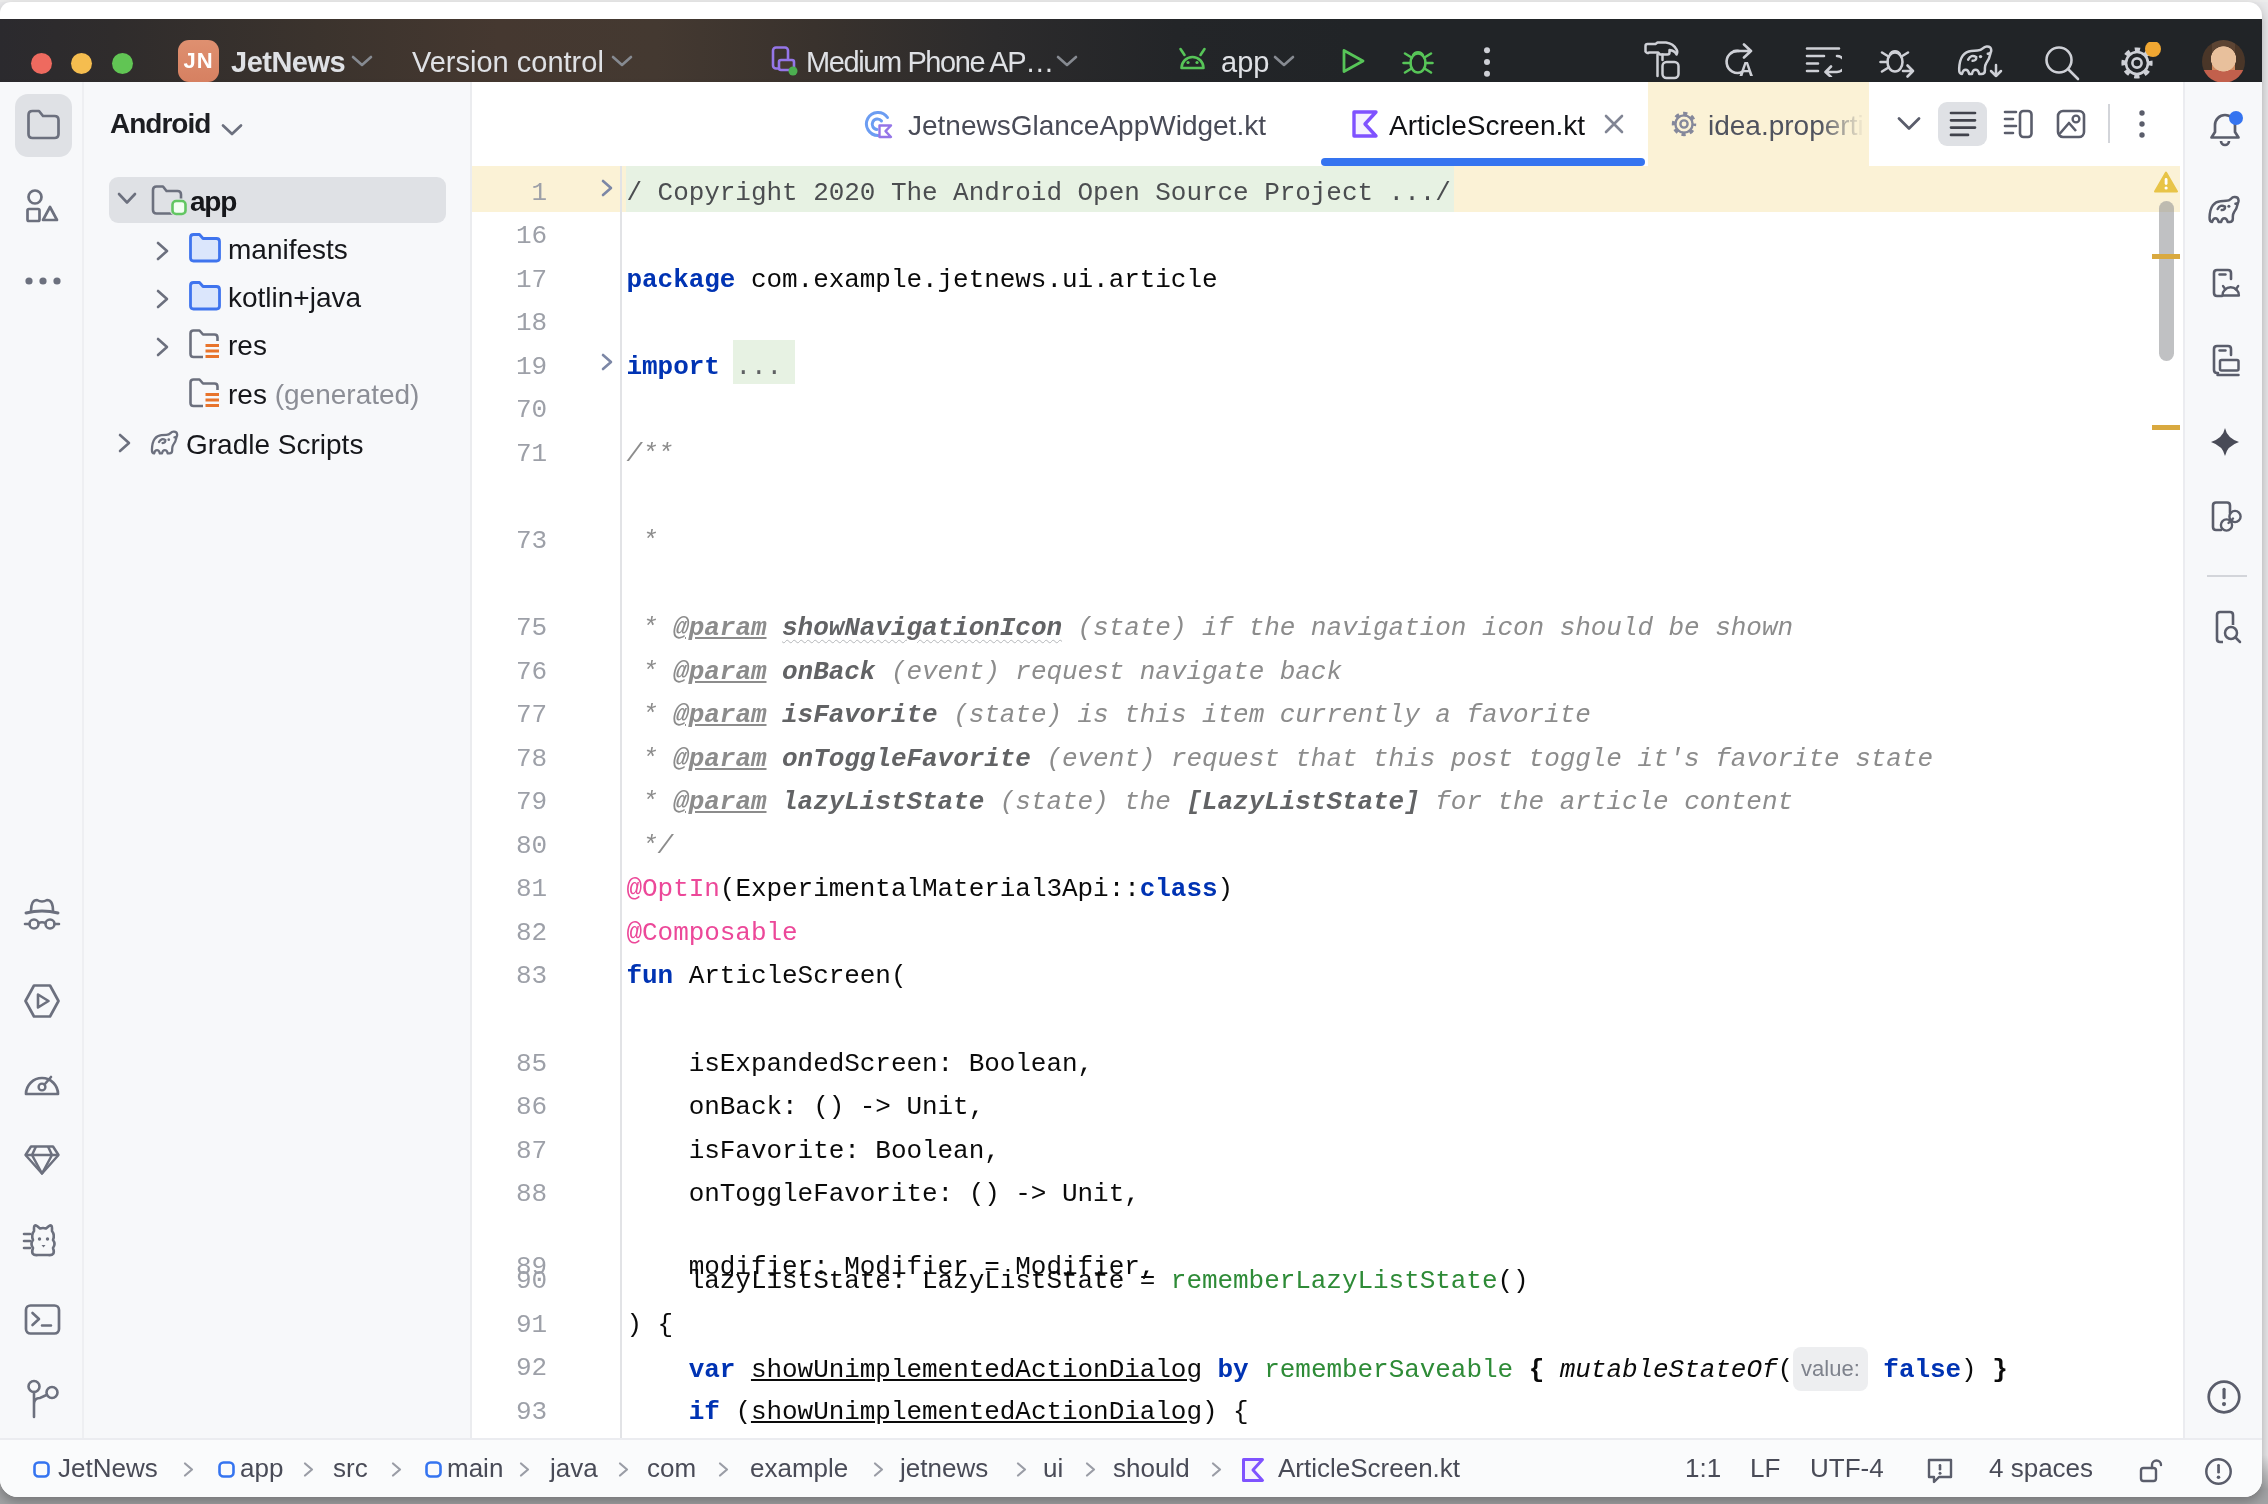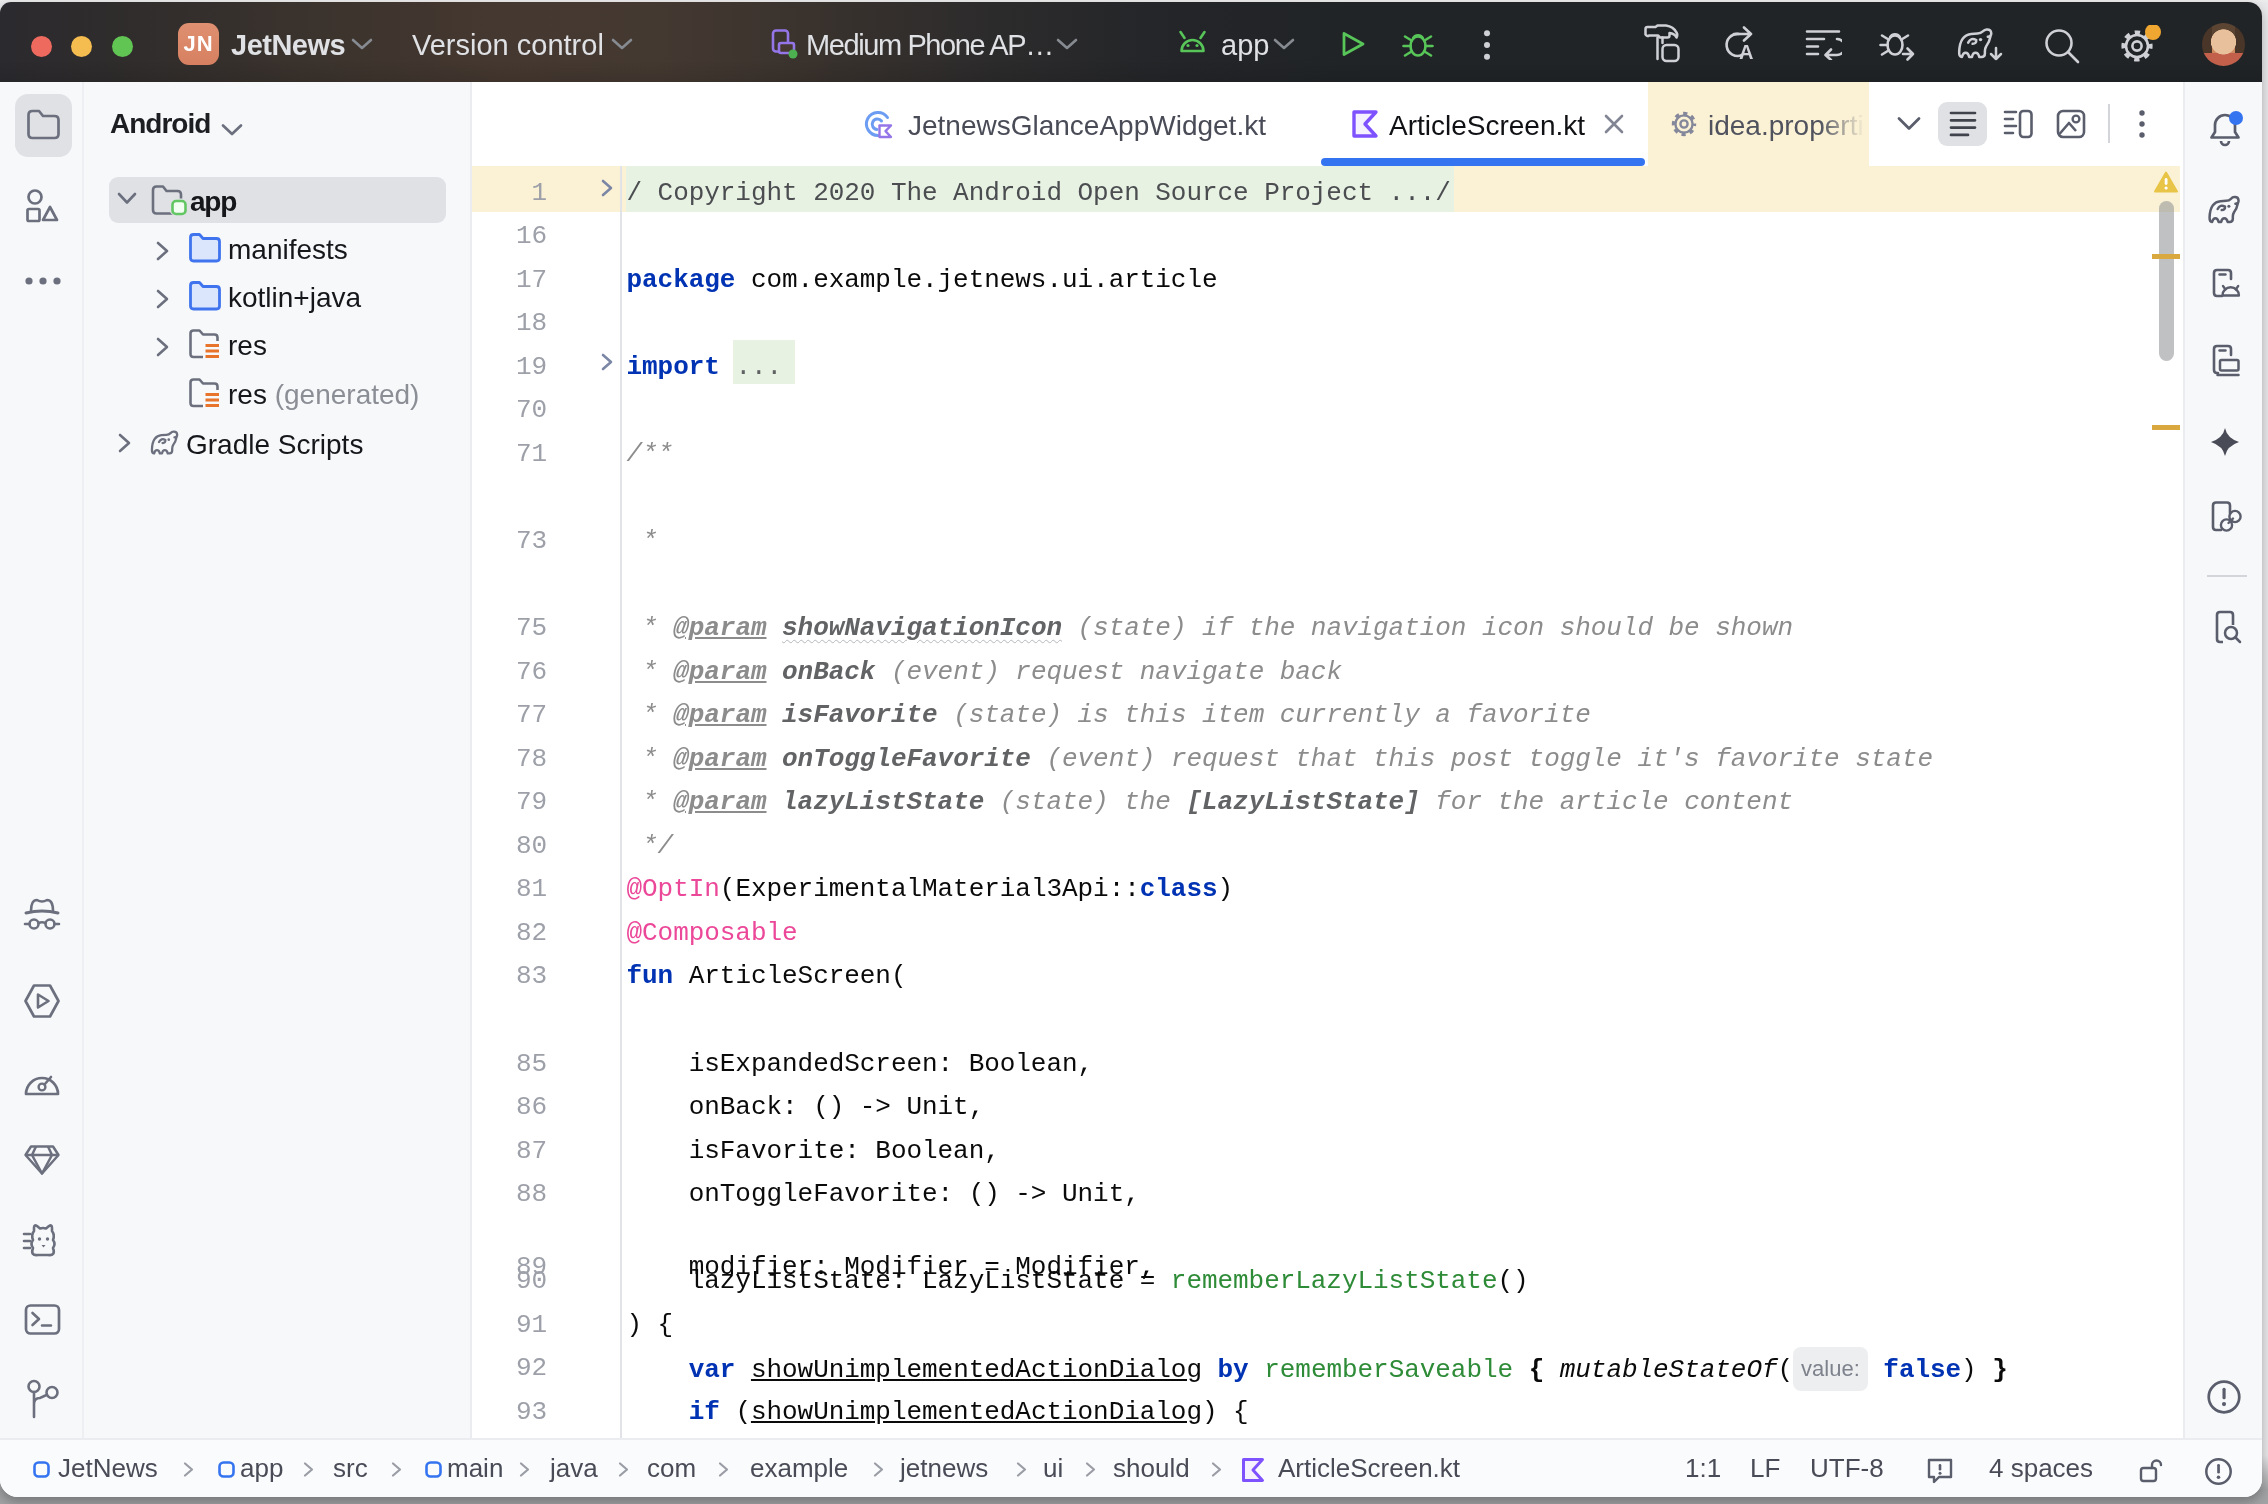--- a/index.html
+++ b/index.html
@@ -1,20 +1,20 @@
 <!DOCTYPE html>
 <html><head><meta charset="utf-8">
 <style>
 html,body{margin:0;padding:0;width:2268px;height:1504px;overflow:hidden;
 background:linear-gradient(180deg,#ECECEC 0,#ECECEC 2px,#E9E9EB 2px,#E9E9EB 1455px,#C5C5C7 1472px,#A2A3A5 1490px);
 font-family:"Liberation Sans",sans-serif;-webkit-font-smoothing:antialiased;}
 .abs{position:absolute}
 #win{position:absolute;left:0;top:2px;width:2262px;height:1495px;border-radius:11px 14px 18px 18px;overflow:hidden;background:#fff;box-shadow:0 5px 12px rgba(0,0,0,.28)}
 
-#tbar{left:0;top:0;width:2262px;height:80px;
+#tbar{left:0;top:17px;width:2262px;height:80px;
 background:
  linear-gradient(rgba(0,0,0,0) 72%, rgba(0,0,0,0.10)),
  linear-gradient(90deg,#2B2A2E 0,#2F2C2C 5%,#3B332D 14%,#453830 22%,#443931 29%,#39322D 36%,#2C2B2C 44%,#232528 52%,#212427 60%,#212427 100%);}
 .tl{border-radius:50%;width:21px;height:21px;top:33.5px}
 .ttext{color:#DFE1E5;font-size:29px;line-height:87px;height:87px;top:0}
 
 #lstripe{left:0;top:80px;width:82px;height:1356px;background:#F7F8FA;border-right:2px solid #EEEFF2}
 #ppanel{left:84px;top:80px;width:386px;height:1356px;background:#F7F8FA;border-right:2px solid #EBECEF}
 #rstripe{left:2183px;top:80px;width:79px;height:1356px;background:#F7F8FA;border-left:2px solid #EBECF0;box-sizing:border-box}
 #sbar{left:0;top:1436px;width:2262px;height:59px;background:#FAFBFC;border-top:2px solid #EBECF0;box-sizing:border-box}
@@ -422,21 +422,21 @@
     <div class="abs bc" style="left:1113px">should</div>
     <svg class="abs" style="left:1210px;top:21px" width="13" height="17" viewBox="0 0 13 17">
         <path d="M3 2.5 L10 8.5 L3 14.5" fill="none" stroke="#9A9DA6" stroke-width="2.2" stroke-linecap="round" stroke-linejoin="round"></path>
       </svg>
     <svg class="abs" style="left:1240px;top:17px" width="26" height="26" viewBox="0 0 26 26">
         <path d="M3.5 2.5 H22.5 L13 13 L22.5 23.5 H3.5 Z" fill="#F5F1FE" stroke="#7F52FF" stroke-width="3" stroke-linejoin="round"></path>
       </svg>
     <div class="abs bc" style="left:1278px">ArticleScreen.kt</div>
     <div class="abs bc" style="left:1685px">1:1</div>
     <div class="abs bc" style="left:1750px">LF</div>
-    <div class="abs bc" style="left:1810px">UTF-8</div>
+    <div class="abs bc" style="left:1810px">UTF-4</div>
     <svg class="abs" style="left:1925px;top:17px" width="30" height="28" viewBox="0 0 30 28">
         <path d="M4 3 H26 V20 H14 L9 25 V20 H4 Z" fill="none" stroke="#5A5D6B" stroke-width="2.4" stroke-linejoin="round"></path>
         <rect x="13.7" y="7" width="2.6" height="6.5" rx="1.3" fill="#5A5D6B"></rect>
         <circle cx="15" cy="16.3" r="1.5" fill="#5A5D6B"></circle>
       </svg>
     <div class="abs bc" style="left:1989px">4 spaces</div>
     <svg class="abs" style="left:2137px;top:17px" width="28" height="28" viewBox="0 0 28 28">
         <rect x="4" y="11" width="15" height="13" rx="2.5" fill="none" stroke="#5A5D6B" stroke-width="2.4"></rect>
         <path d="M15 11 V8 a4.5 4.5 0 0 1 9 0" fill="none" stroke="#5A5D6B" stroke-width="2.4" stroke-linecap="round"></path>
       </svg>

